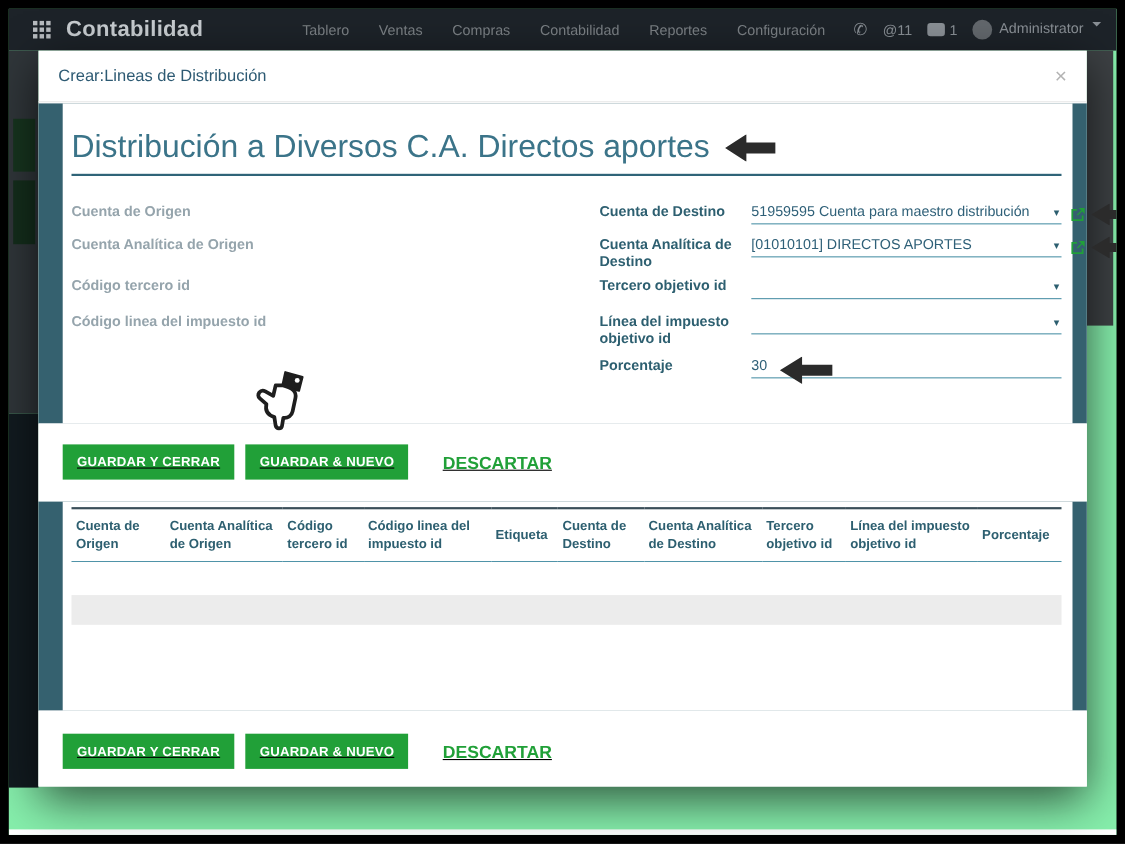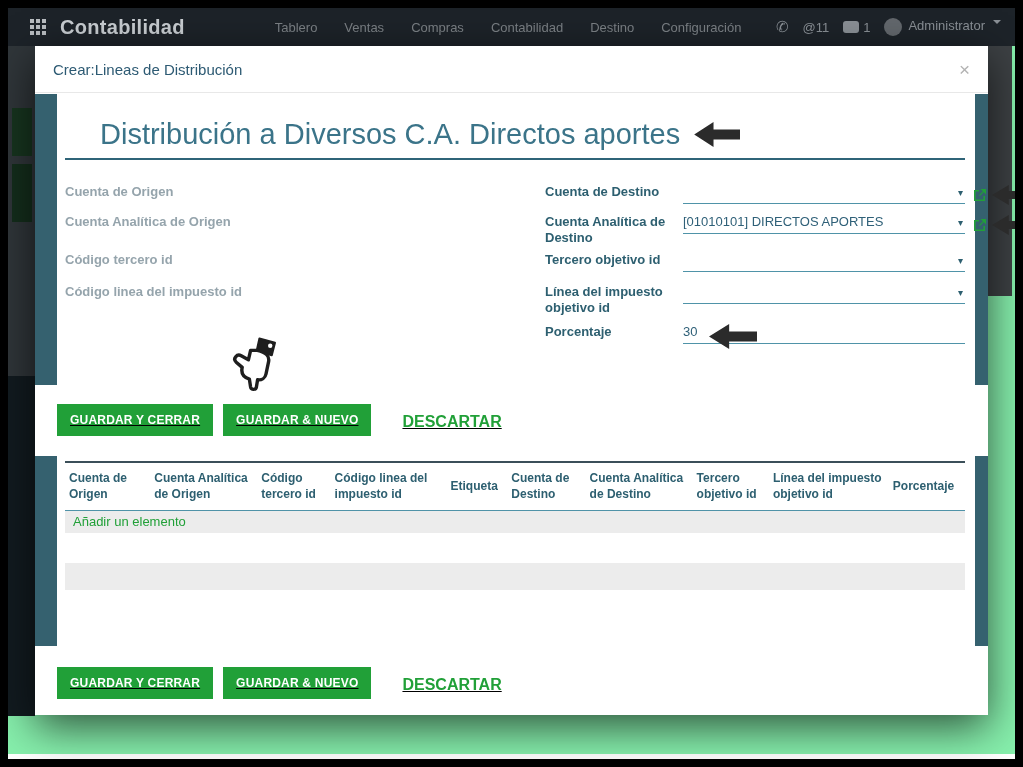--- a/index.html
+++ b/index.html
@@ -41,21 +41,21 @@
   .close-x { margin-left:auto; color:#b3b3b3; font-size:19px; cursor:pointer; line-height:1; }
 
   .section { position:absolute; left:0; width:100%; background:#35616f; padding:0 13px 0 22px; }
   .section1 { top:48px; height:291px; }
   .section2 { top:410px; height:190px; }
   .sheet { background:#fff; width:100%; height:100%; }
   .sheet1 { padding:24px 10px 0 8px; }
   .sheet2 { padding:5px 10px 0 8px; }
 
   .heading-line { display:flex; align-items:center; border-bottom:2px solid #2f6478; padding-bottom:7px; }
-  .heading { color:#3b7489; font-size:29px; font-weight:400; white-space:nowrap;margin-left:35px; }
+  .heading { color:#3b7489; font-size:29px; font-weight:400; white-space:nowrap; }
 
   .form-grid { margin-top:24px; }
   .frow { display:flex; align-items:flex-start; }
   .r1 { margin-bottom:10px; } .r2 { margin-bottom:6px; } .r3 { margin-bottom:12px; }
   .r4 { margin-bottom:8px; } .r5 { margin-bottom:0; }
   .l-label { width:205px; color:#95a4ac; font-weight:bold; font-size:13px; line-height:16px; }
   .spc { flex:1; }
   .r-label { width:138px; color:#2d5f70; font-weight:bold; font-size:13px; line-height:16px; }
   .value { width:282px; position:relative; height:20px; border-bottom:1px solid #4f93a8;
     color:#2f6078; font-size:13px; white-space:nowrap; overflow:visible; cursor:pointer; }
@@ -104,21 +104,21 @@
         <i></i>
         <i></i>
         <i></i>
       </span>
     <span class="brand">Contabilidad</span>
     <div class="menu">
       <span>Tablero</span>
       <span>Ventas</span>
       <span>Compras</span>
       <span>Contabilidad</span>
-      <span>Destino</span>
+      <span>Reportes</span>
       <span>Configuración</span>
     </div>
     <div class="nav-right">
       <span class="phone">✆</span>
       <span>@11</span>
       <span style="display:flex;align-items:center;gap:4px">
         <span class="bubble"></span>
         <span>1</span>
       </span>
       <span style="display:flex;align-items:flex-start;gap:6px">
@@ -149,20 +149,21 @@
           <span class="heading">Distribución a Diversos C.A. Directos aportes</span>
           <span class="arr arr-big"></span>
         </div>
 
         <div class="form-grid">
           <div class="frow r1">
             <span class="l-label">Cuenta de Origen</span>
             <span class="spc"></span>
             <span class="r-label">Cuenta de Destino</span>
             <span class="value">
+              <span>51959595 Cuenta para maestro distribución</span>
               <span class="caret">▾</span>
               <span class="extras">
                 <svg class="ext-ic" width="14" height="14" viewBox="0 0 14 14">
                     <path fill="none" stroke="#21a038" stroke-width="1.6" d="M6 2.8H1.8v9.4h9.4V8"></path>
                     <path fill="#21a038" d="M7.5 1h5.5v5.5L10.8 4 6.8 8 6 7.2l4-4z"></path>
                   </svg>
                 <span class="arr"></span>
               </span>
             </span>
           </div>
@@ -242,21 +243,20 @@
             <th class="c4">Código linea del impuesto id</th>
             <th class="c5">Etiqueta</th>
             <th class="c6">Cuenta de Destino</th>
             <th class="c7">Cuenta Analítica de Destino</th>
             <th class="c8">Tercero objetivo id</th>
             <th class="c9">Línea del impuesto objetivo id</th>
             <th class="c10">Porcentaje</th>
           </tr>
         </tbody>
           </table>
-        <div class="add-row">Añadir un elemento</div>
         <div class="gap-w"></div>
         <div class="gray-band"></div>
       </div>
     </div>
 
     <div class="footer footer2">
       <button class="btn">GUARDAR Y CERRAR</button>
       <button class="btn">GUARDAR &amp; NUEVO</button>
       <span class="link-discard">DESCARTAR</span>
     </div>

